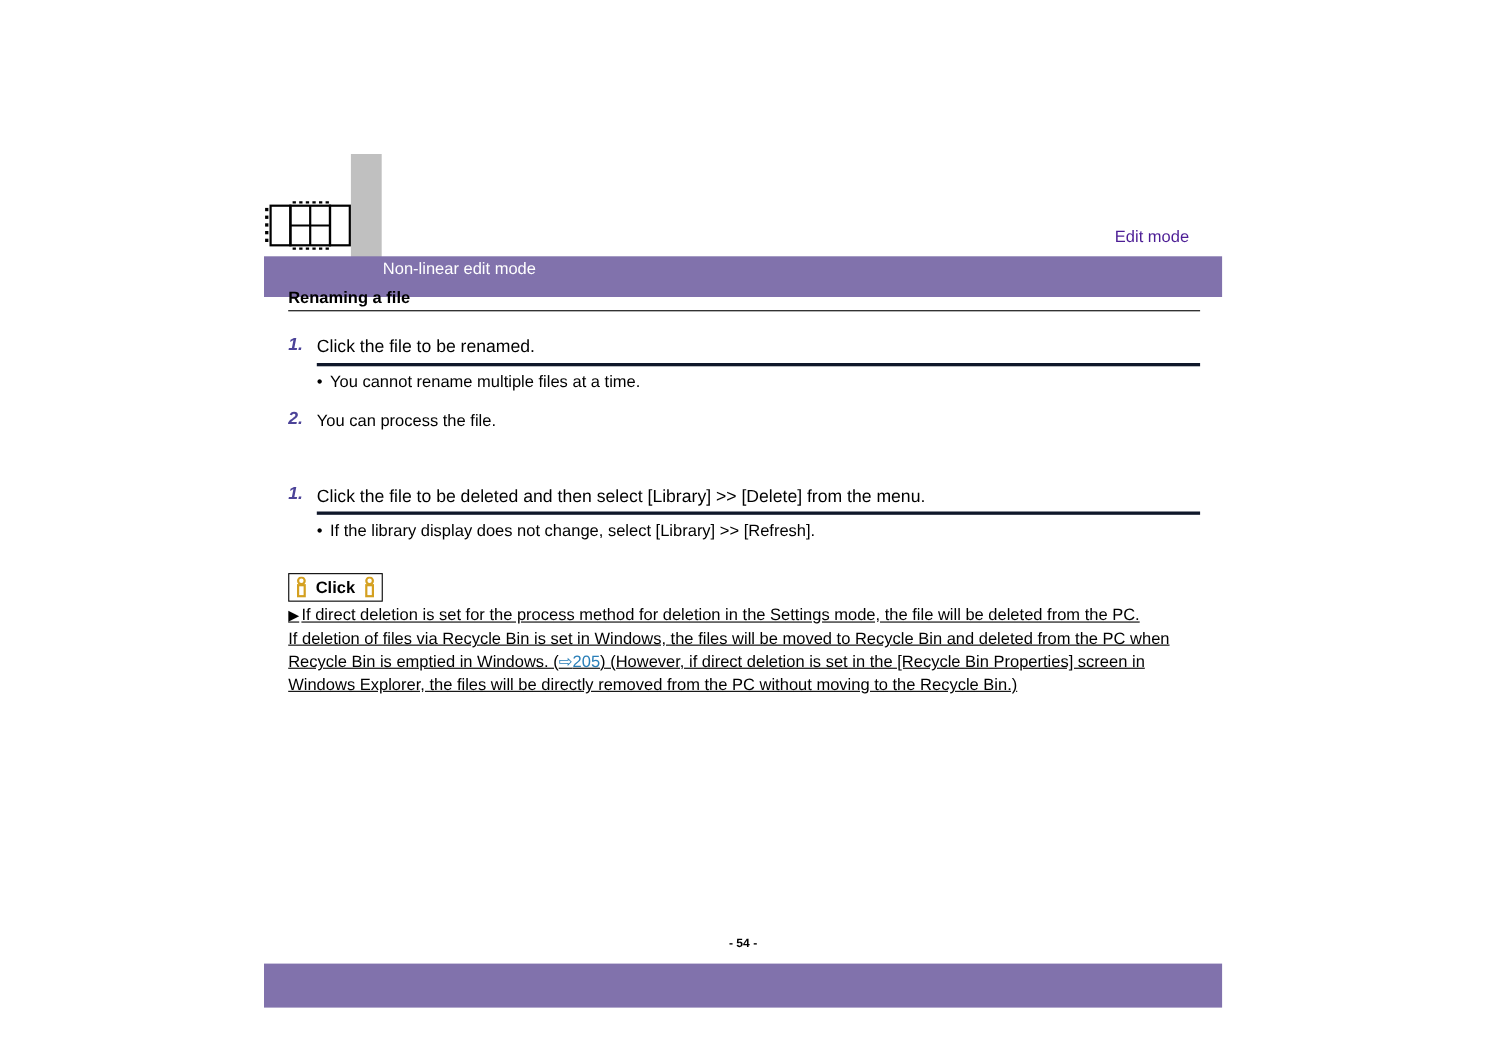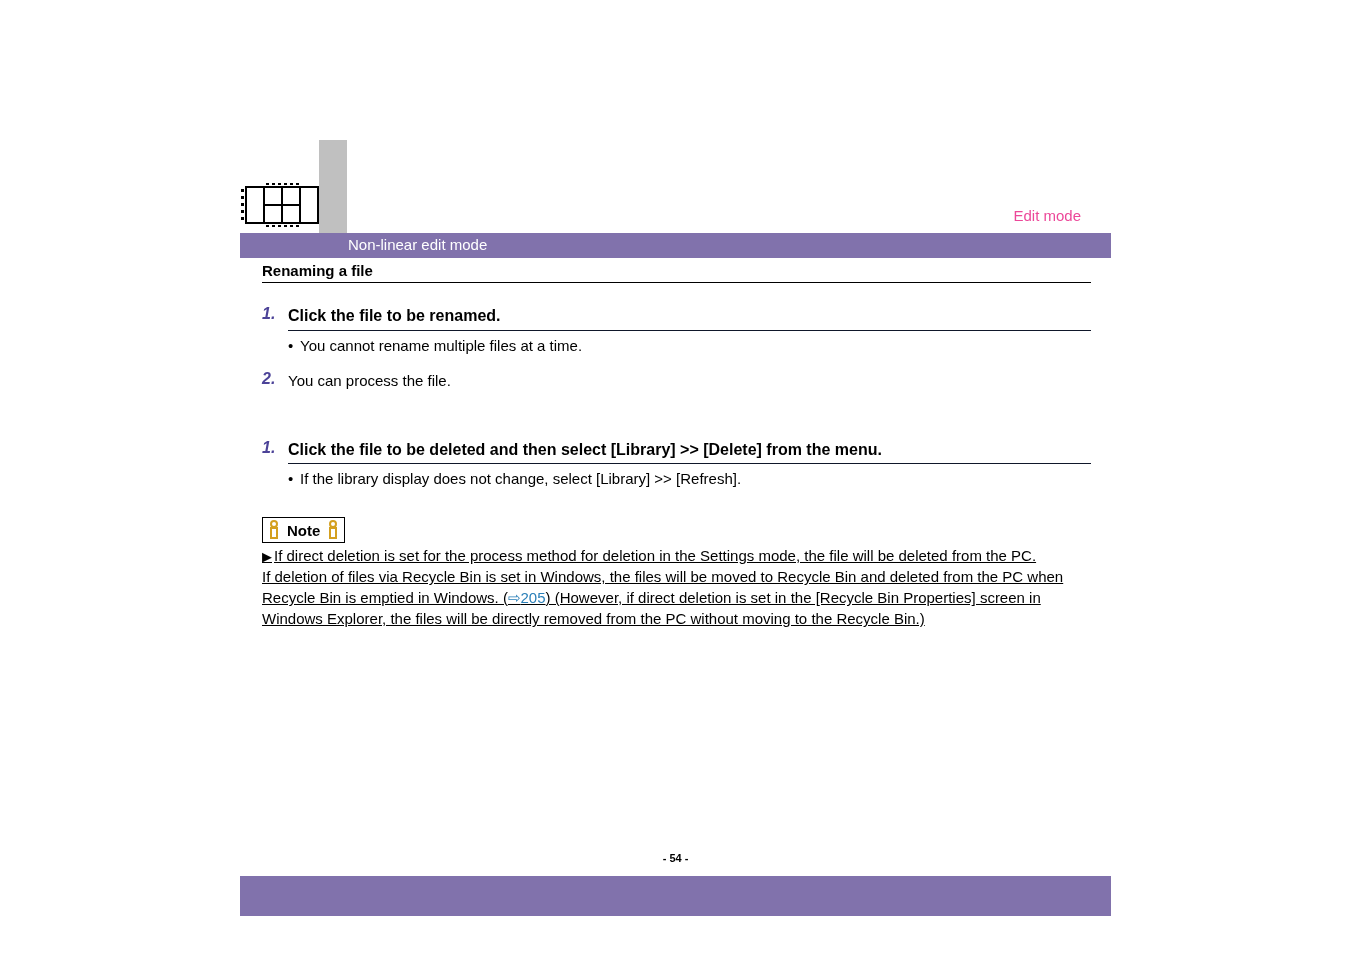--- a/index.html
+++ b/index.html
@@ -33,28 +33,28 @@
     left: 319px;
     width: 28px;
     height: 95px;
     background: #c0c0c0;
   }
   .top-right-label {
     position: absolute;
     top: 207px;
     right: 270px;
     font-size: 15px;
-    color: #ec4899;
+    color: #4c1d95;
   }
   .purple-bar {
     position: absolute;
     top: 233px;
     left: 240px;
     right: 240px;
-    height: 25px;
+    height: 37px;
     background: #8172ac;
   }
   .purple-bar-text {
     position: absolute;
     left: 108px;
     top: 3px;
     color: #ffffff;
     font-size: 15px;
   }
   .content {
@@ -86,23 +86,23 @@
     font-style: italic;
     font-weight: bold;
     font-size: 16px;
     color: #4c4398;
     min-width: 18px;
   }
   .step-body {
     flex: 1;
   }
   .step-heading {
-    font-weight: bold;
+    font-weight: normal;
     font-size: 16px;
-    border-bottom: 1px solid #0f172a;
+    border-bottom: 3px solid #0f172a;
     padding-bottom: 3px;
     margin-bottom: 4px;
     line-height: 1.35;
   }
   .step-sub {
     font-size: 15px;
     line-height: 1.4;
     margin-bottom: 6px;
   }
   .bullet-row {
@@ -248,21 +248,21 @@
             </div>
           </div>
         </div>
       </div>
 
       <div class="note-box">
         <svg width="14" height="20">
           <circle cx="7" cy="4" r="3" fill="none" stroke="#d4a020" stroke-width="2"></circle>
           <rect x="4" y="8" width="6" height="10" fill="none" stroke="#d4a020" stroke-width="2"></rect>
         </svg>
-        <span class="note-label">Note</span>
+        <span class="note-label">Click</span>
         <svg width="14" height="20">
           <circle cx="7" cy="4" r="3" fill="none" stroke="#d4a020" stroke-width="2"></circle>
           <rect x="4" y="8" width="6" height="10" fill="none" stroke="#d4a020" stroke-width="2"></rect>
         </svg>
       </div>
 
       <div class="note-body">
         <div><span class="note-arrow">▶</span><span>If direct deletion is set for the process method for deletion in the Settings mode, the file will be deleted from the PC.</span></div>
         <div>
           <span>If deletion of files via Recycle Bin is set in Windows, the files will be moved to Recycle Bin and deleted from the PC when Recycle Bin is emptied in Windows. (</span><span class="link-arrow">⇨</span><span class="link-num">205</span><span>) (However, if direct deletion is set in the [Recycle Bin Properties] screen in Windows Explorer, the files will be directly removed from the PC without moving to the Recycle Bin.)</span>

